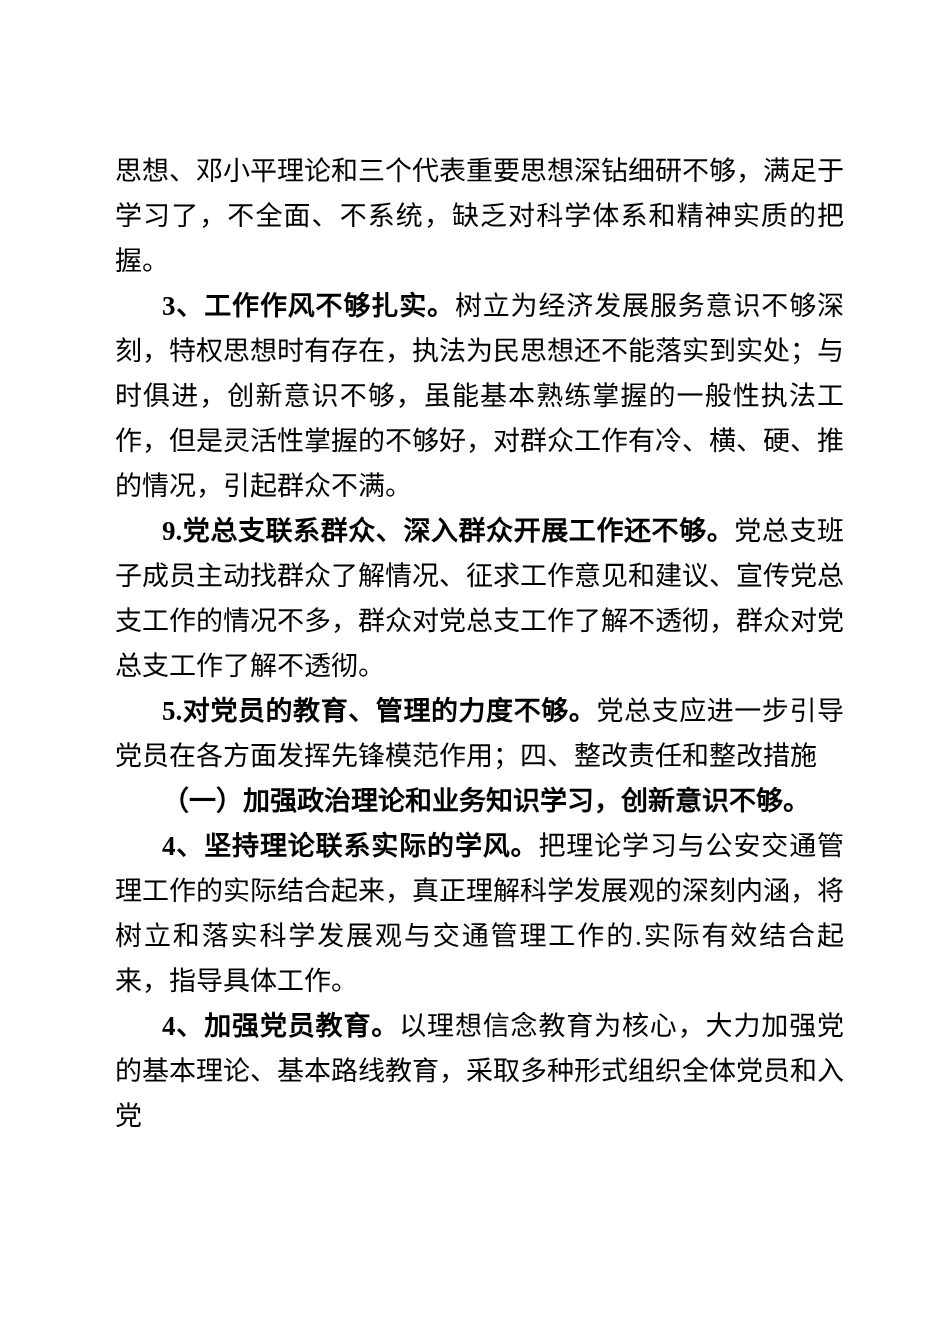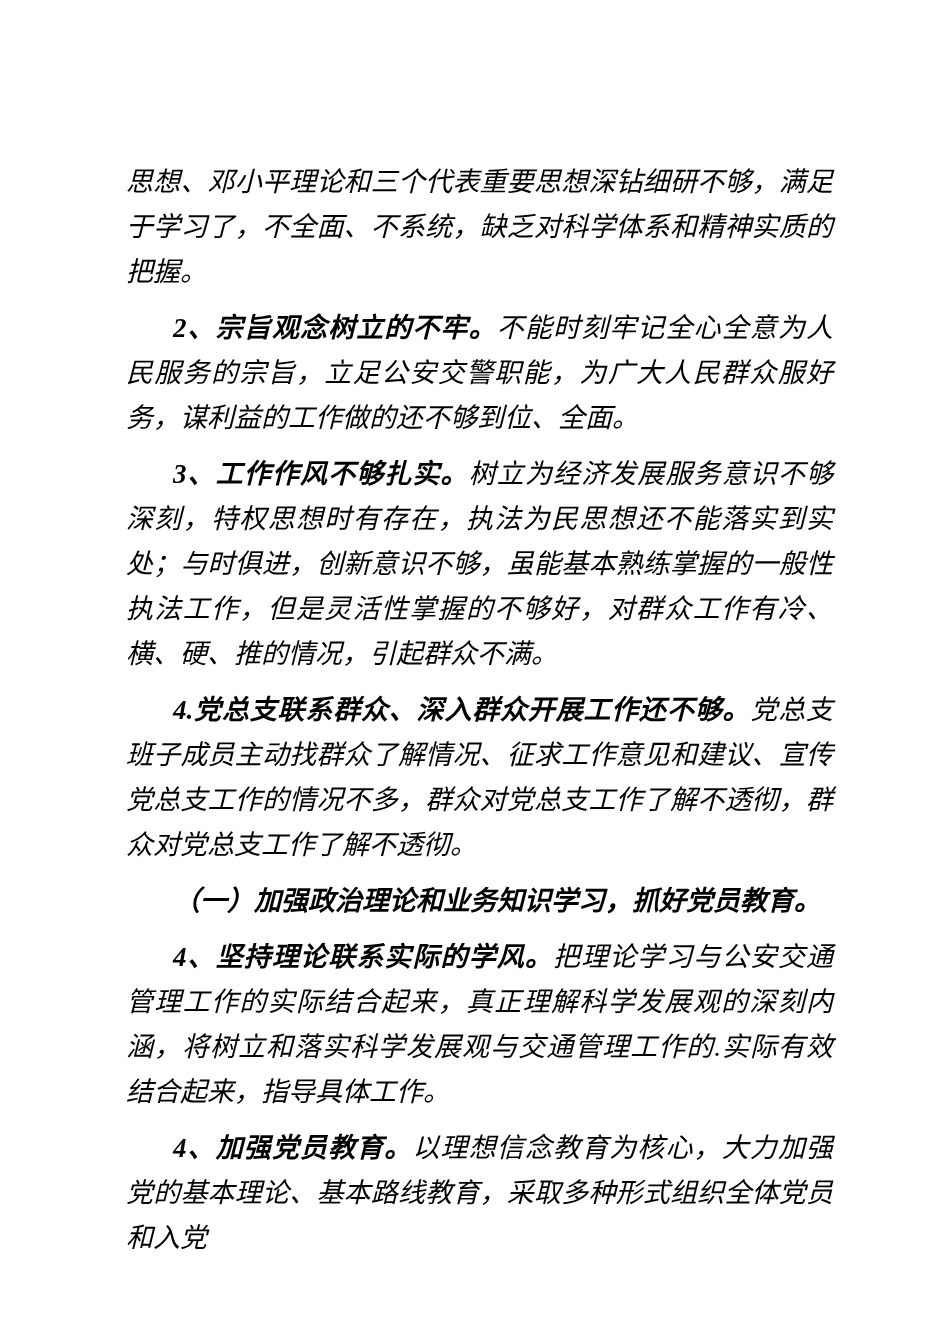--- a/index.html
+++ b/index.html
@@ -14,52 +14,51 @@
     font-family: "Liberation Serif", "DejaVu Serif", serif;
   }
   .page {
     box-sizing: border-box;
     width: 950px;
     height: 1344px;
     background: #ffffff;
     padding: 149px 106px 0 115px;
   }
   .para {
-    margin: 11px;
+    margin: 0;
     padding: 0;
     font-size: 27px;
     line-height: 45px;
     color: #000000;
     text-align: justify;
     text-justify: inter-character;
     text-indent: 47px;
     letter-spacing: 0px;
     word-break: break-all;
-    font-style: italic;
   }
   .para.carryover {
     text-indent: 0;
   }
   .head {
     font-weight: 700;
   }
 </style>
 </head>
 <body>
 
 <div class="page">
 
   <p class="para carryover"><span>思想、邓小平理论和三个代表重要思想深钻细研不够，满足于学习了，不全面、不系统，缺乏对科学体系和精神实质的把握。</span></p>
 
-  <p class="para"><span class="head">2、宗旨观念树立的不牢。</span><span>不能时刻牢记全心全意为人民服务的宗旨，立足公安交警职能，为广大人民群众服好务，谋利益的工作做的还不够到位、全面。</span></p>
 
   <p class="para"><span class="head">3、工作作风不够扎实。</span><span>树立为经济发展服务意识不够深刻，特权思想时有存在，执法为民思想还不能落实到实处；与时俱进，创新意识不够，虽能基本熟练掌握的一般性执法工作，但是灵活性掌握的不够好，对群众工作有冷、横、硬、推的情况，引起群众不满。</span></p>
 
-  <p class="para"><span class="head">4.党总支联系群众、深入群众开展工作还不够。</span><span>党总支班子成员主动找群众了解情况、征求工作意见和建议、宣传党总支工作的情况不多，群众对党总支工作了解不透彻，群众对党总支工作了解不透彻。</span></p>
+  <p class="para"><span class="head">9.党总支联系群众、深入群众开展工作还不够。</span><span>党总支班子成员主动找群众了解情况、征求工作意见和建议、宣传党总支工作的情况不多，群众对党总支工作了解不透彻，群众对党总支工作了解不透彻。</span></p>
 
+  <p class="para"><span class="head">5.对党员的教育、管理的力度不够。</span><span>党总支应进一步引导党员在各方面发挥先锋模范作用；四、整改责任和整改措施</span></p>
 
-  <p class="para"><span class="head">（一）加强政治理论和业务知识学习，抓好党员教育。</span><span></span></p>
+  <p class="para"><span class="head">（一）加强政治理论和业务知识学习，创新意识不够。</span><span></span></p>
 
   <p class="para"><span class="head">4、坚持理论联系实际的学风。</span><span>把理论学习与公安交通管理工作的实际结合起来，真正理解科学发展观的深刻内涵，将树立和落实科学发展观与交通管理工作的.实际有效结合起来，指导具体工作。</span></p>
 
   <p class="para"><span class="head">4、加强党员教育。</span><span>以理想信念教育为核心，大力加强党的基本理论、基本路线教育，采取多种形式组织全体党员和入党</span></p>
 
 </div>
 
 </body></html>

